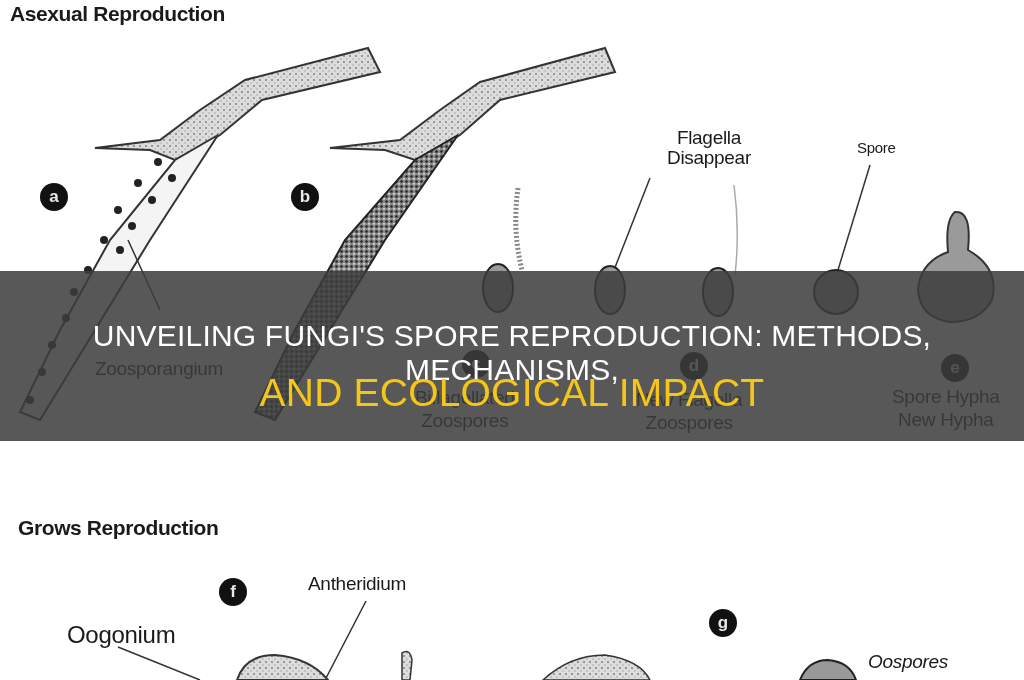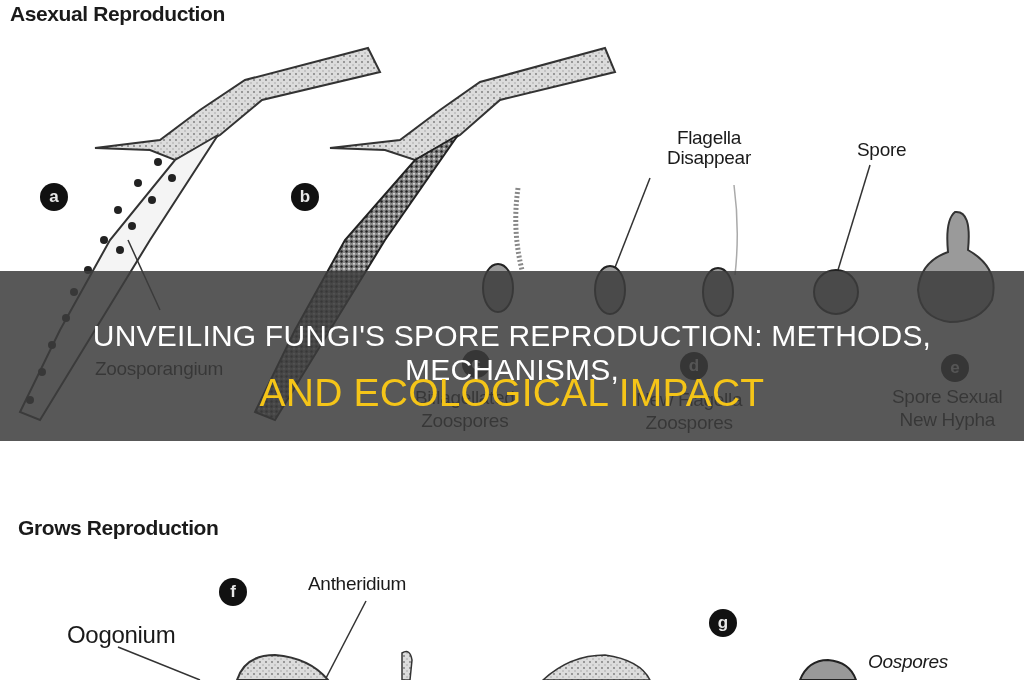--- a/index.html
+++ b/index.html
@@ -96,31 +96,31 @@
   <div class="badge" style="left:680px; top:352px;">d</div>
   <div class="badge" style="left:941px; top:354px;">e</div>
   <div class="badge" style="left:219px; top:578px;">f</div>
   <div class="badge" style="left:709px; top:609px;">g</div>
 
   <div class="lbl" style="left:95px; top:359px; font-size:19px;">Zoosporangium</div>
   <div class="lbl" style="left:634px; top:128px; font-size:19px;margin-left:33px;">
     <div>Flagella</div>
     <div>Disappear</div>
   </div>
-  <div class="lbl" style="left:857px; top:140px; font-size:19px;">Spore</div>
+  <div class="lbl" style="left:857px; top:140px; font-size:15px;">Spore</div>
   <div class="lbl" style="left:415px; top:388px; font-size:19px;">
     <div>Biflagellated</div>
     <div style="margin-top:3px;">Zoospores</div>
   </div>
   <div class="lbl" style="left:636px; top:390px; font-size:19px;">
     <div>New Flagella</div>
     <div style="margin-top:3px;">Zoospores</div>
   </div>
   <div class="lbl" style="left:892px; top:387px; font-size:19px;">
-    <div>Spore Sexual</div>
+    <div>Spore Hypha</div>
     <div style="margin-top:3px;">New Hypha</div>
   </div>
   <div class="lbl" style="left:308px; top:574px; font-size:19px;">Antheridium</div>
   <div class="lbl" style="left:67px; top:622px; font-size:24px;">Oogonium</div>
   <div class="lbl" style="left:868px; top:652px; font-size:19px;font-style:italic;">Oospores</div>
 </div>
 
 <div class="overlay">
   <div class="title-line1">UNVEILING FUNGI'S SPORE REPRODUCTION: METHODS, MECHANISMS,</div>
   <div class="title-line2">AND ECOLOGICAL IMPACT</div>

